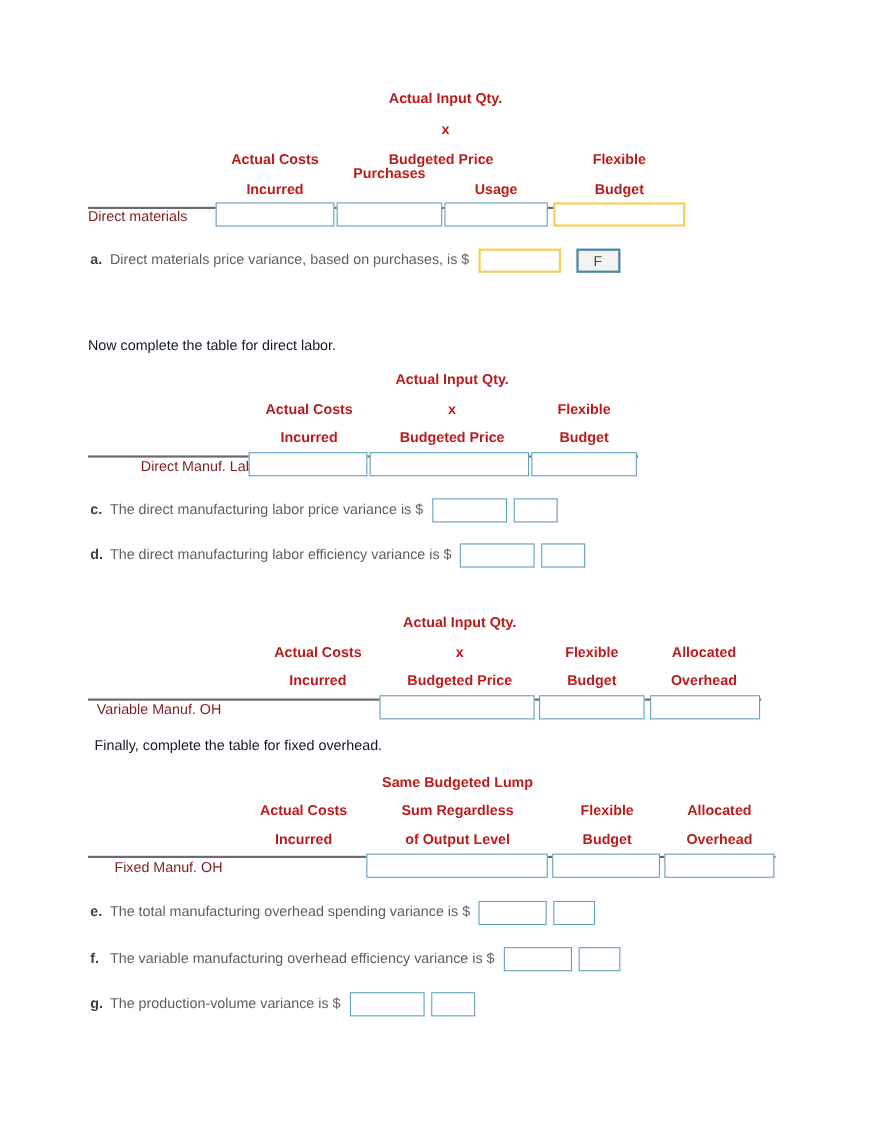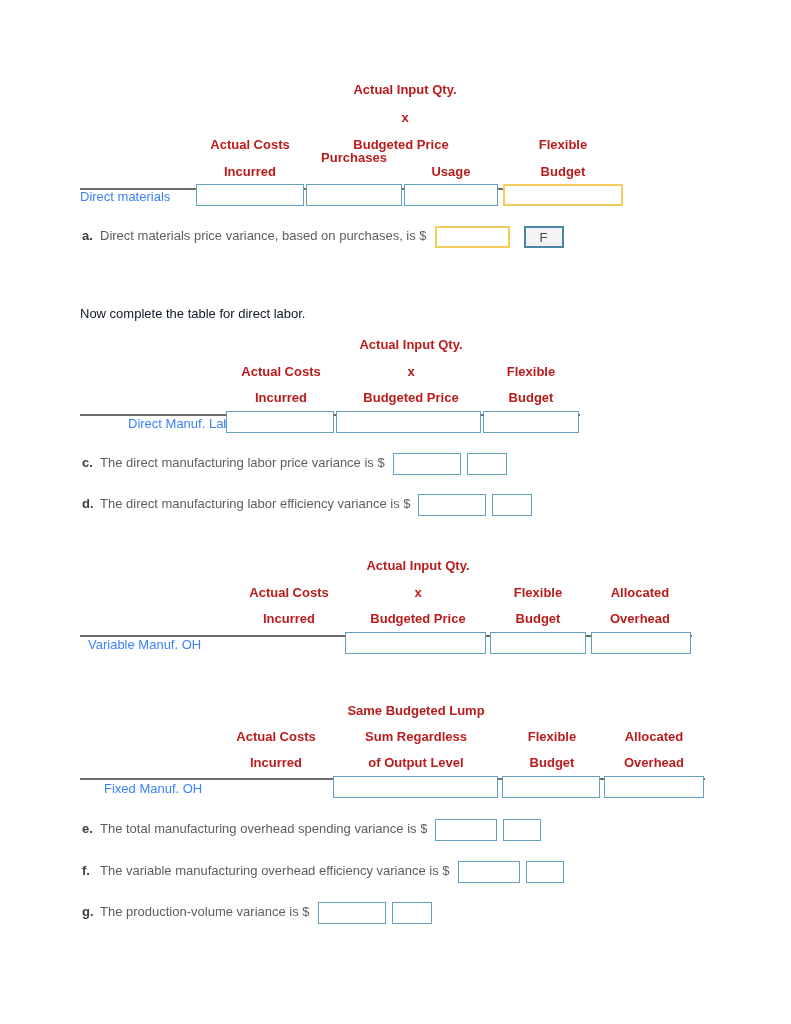--- a/index.html
+++ b/index.html
@@ -58,21 +58,21 @@
     text-align: center;
     white-space: nowrap;
   }
   .rule {
     position: absolute;
     height: 0;
     border-top: 2px solid #6b6b6b;
   }
   .rowlabel {
     position: absolute;
-    color: #3b82f6;
+    color: #7f1d1d;
     font-size: 13px;
     white-space: nowrap;
   }
   .cellbox {
     position: absolute;
   }
 
   
   .prose {
     position: absolute;
@@ -172,20 +172,21 @@
     <div class="hdr" style="left:592px; top:53px; width:96px;">Overhead</div>
 
     <div class="rule" style="left:80px; top:77px; width:612px;"></div>
 
     <div class="rowlabel" style="left:88px; top:79px;">Variable Manuf. OH</div>
     <div class="cellbox" style="left:345px; top:74px;"><span class="box blue" style="width:141px;"></span></div>
     <div class="cellbox" style="left:490px; top:74px;"><span class="box blue" style="width:96px;"></span></div>
     <div class="cellbox" style="left:591px; top:74px;"><span class="box blue" style="width:100px;"></span></div>
   </div>
 
+  <div class="prose" style="left:86px; top:670px;">Finally, complete the table for fixed overhead.</div>
 
   <div class="tbl" style="top:703px;">
     <div class="hdr" style="left:341px; top:0px; width:150px;">Same Budgeted Lump</div>
 
     <div class="hdr" style="left:221px; top:26px; width:110px;">Actual Costs</div>
     <div class="hdr" style="left:341px; top:26px; width:150px;">Sum Regardless</div>
     <div class="hdr" style="left:504px; top:26px; width:96px;">Flexible</div>
     <div class="hdr" style="left:606px; top:26px; width:96px;">Allocated</div>
 
     <div class="hdr" style="left:221px; top:52px; width:110px;">Incurred</div>

